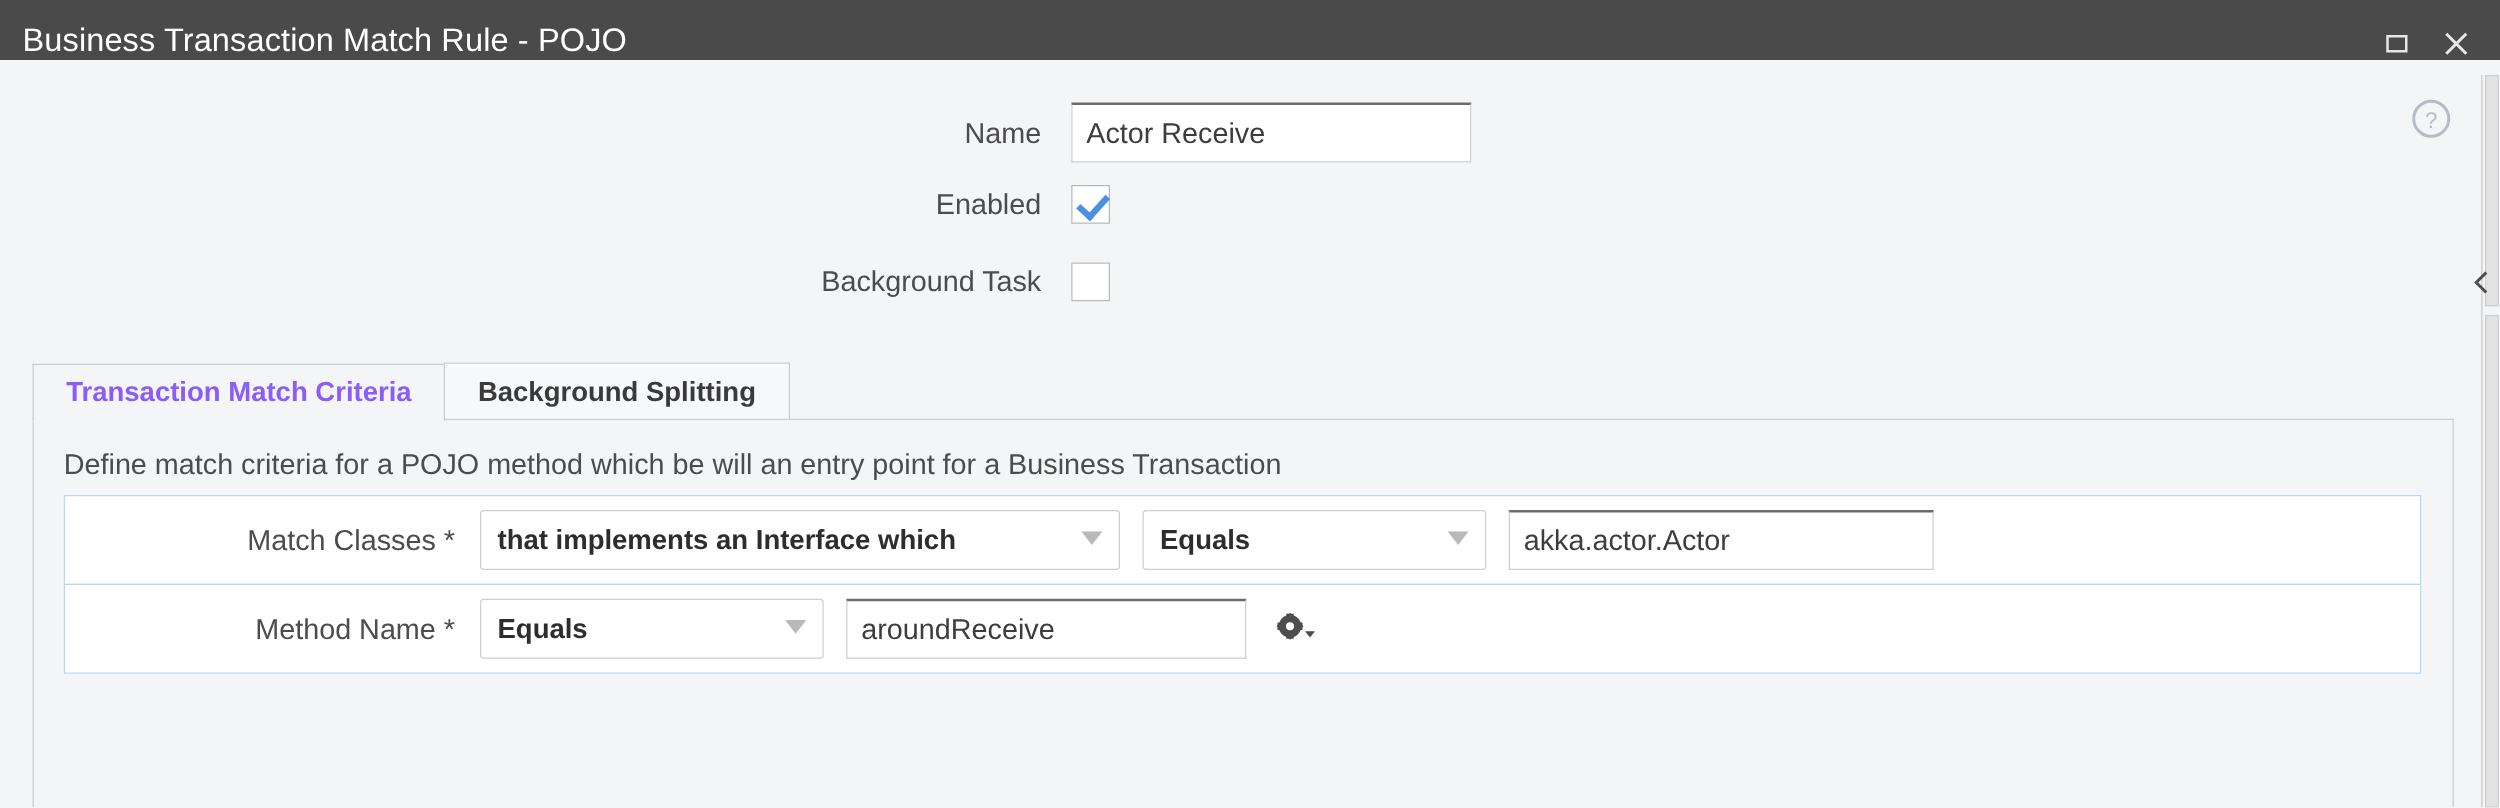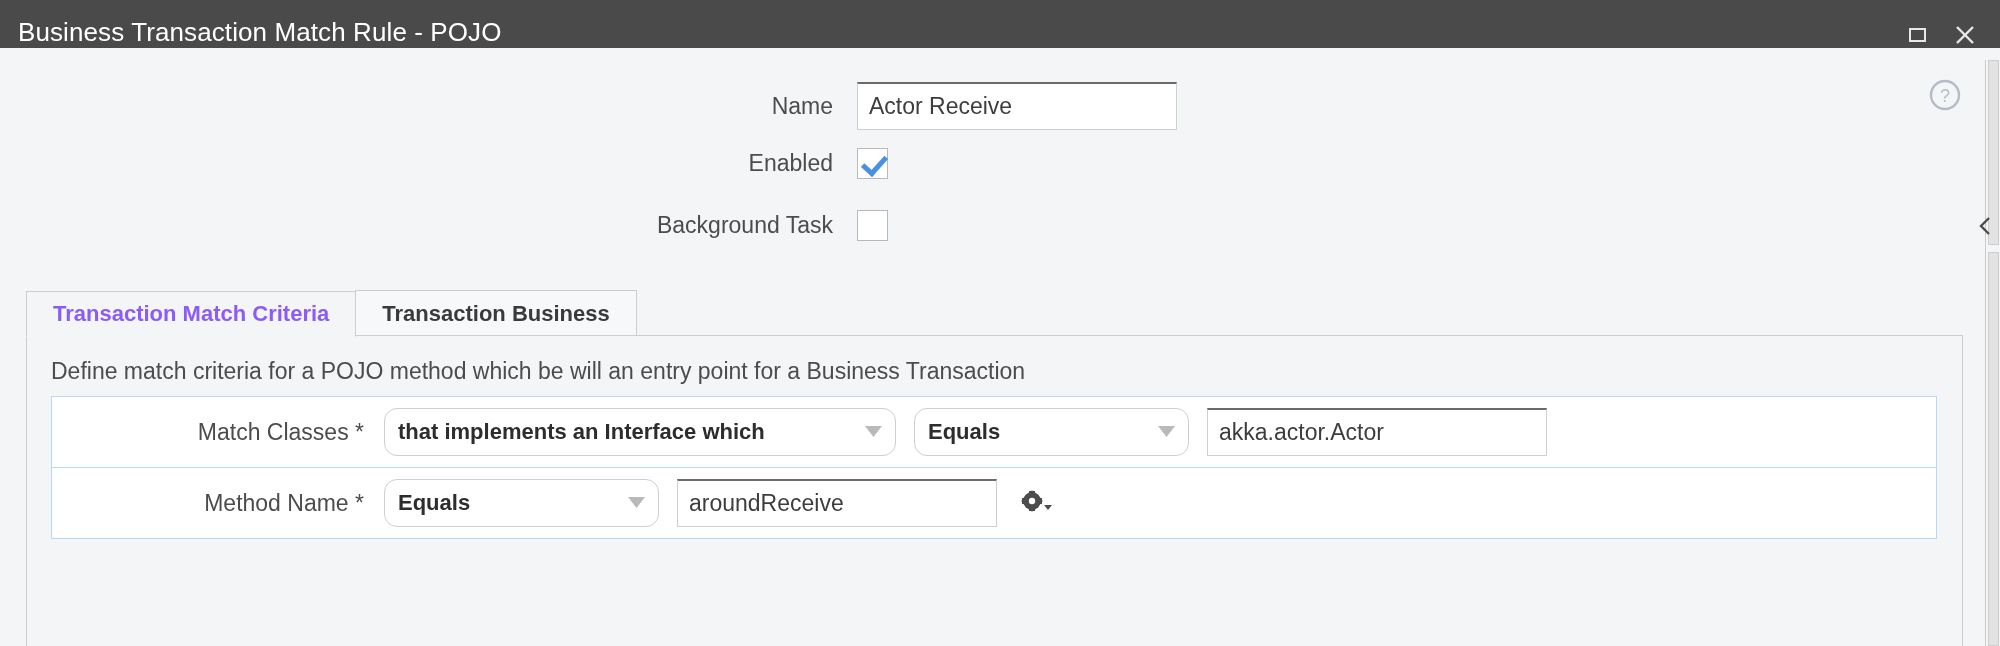--- a/index.html
+++ b/index.html
@@ -245,21 +245,21 @@
     font-size: 23px;
     color: #4c4c4c;
     box-sizing: border-box;
     white-space: nowrap;
   }
 
   .dropdown {
     height: 48px;
     background: #ffffff;
     border: 1px solid #cfcfcf;
-    border-radius: 13px;
+    border-radius: 3px;
     box-sizing: border-box;
     display: flex;
     align-items: center;
     position: relative;
     cursor: pointer;
     padding: 0 13px;
   }
   .dd-text {
     font-size: 22px;
     font-weight: bold;
@@ -326,21 +326,21 @@
   <div class="form-row row-bgtask">
     <div class="form-label">Background Task</div>
     <div class="checkbox"></div>
   </div>
 
   <div class="tabstrip">
     <div class="tab active">
       <span>Transaction Match Criteria</span>
     </div>
     <div class="tab">
-      <span>Transaction Business</span>
+      <span>Background Splitting</span>
     </div>
   </div>
 
   <div class="panel">
     <div class="panel-desc">Define match criteria for a POJO method which be will an entry point for a Business Transaction</div>
 
     <div class="criteria-row crit-1">
       <div class="crit-label">Match Classes *</div>
 
       <div class="dropdown dd-wide">

